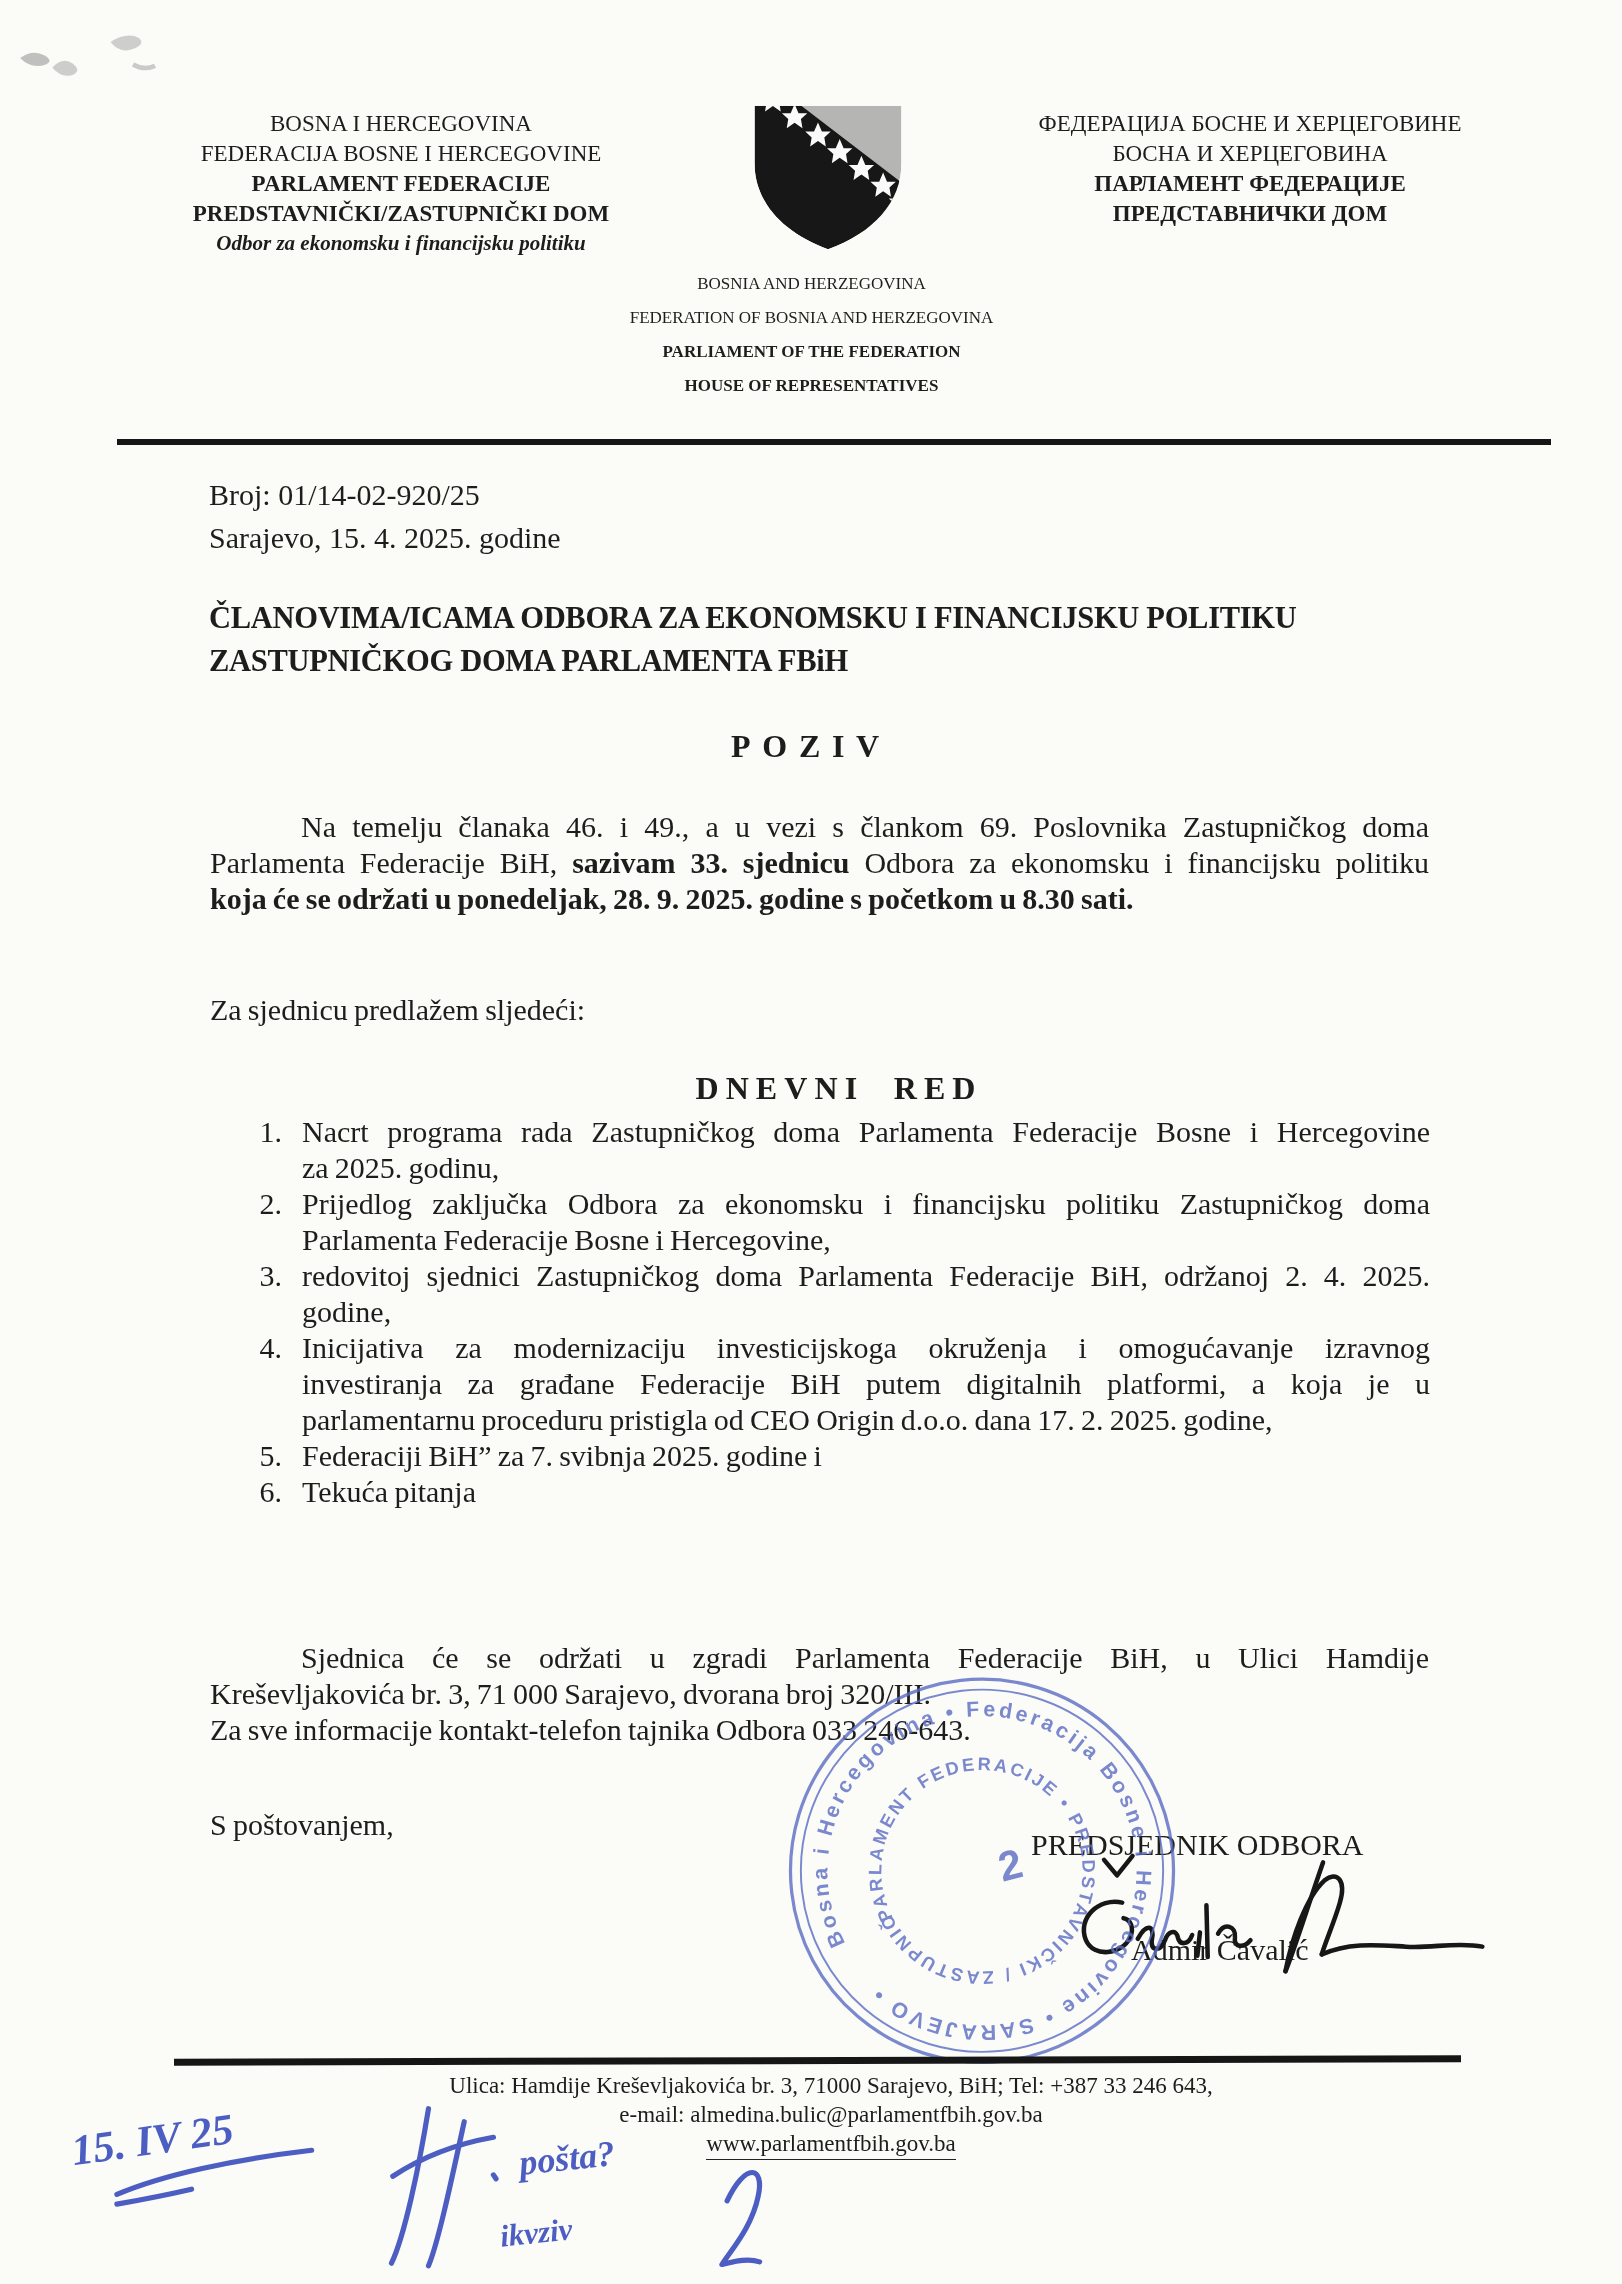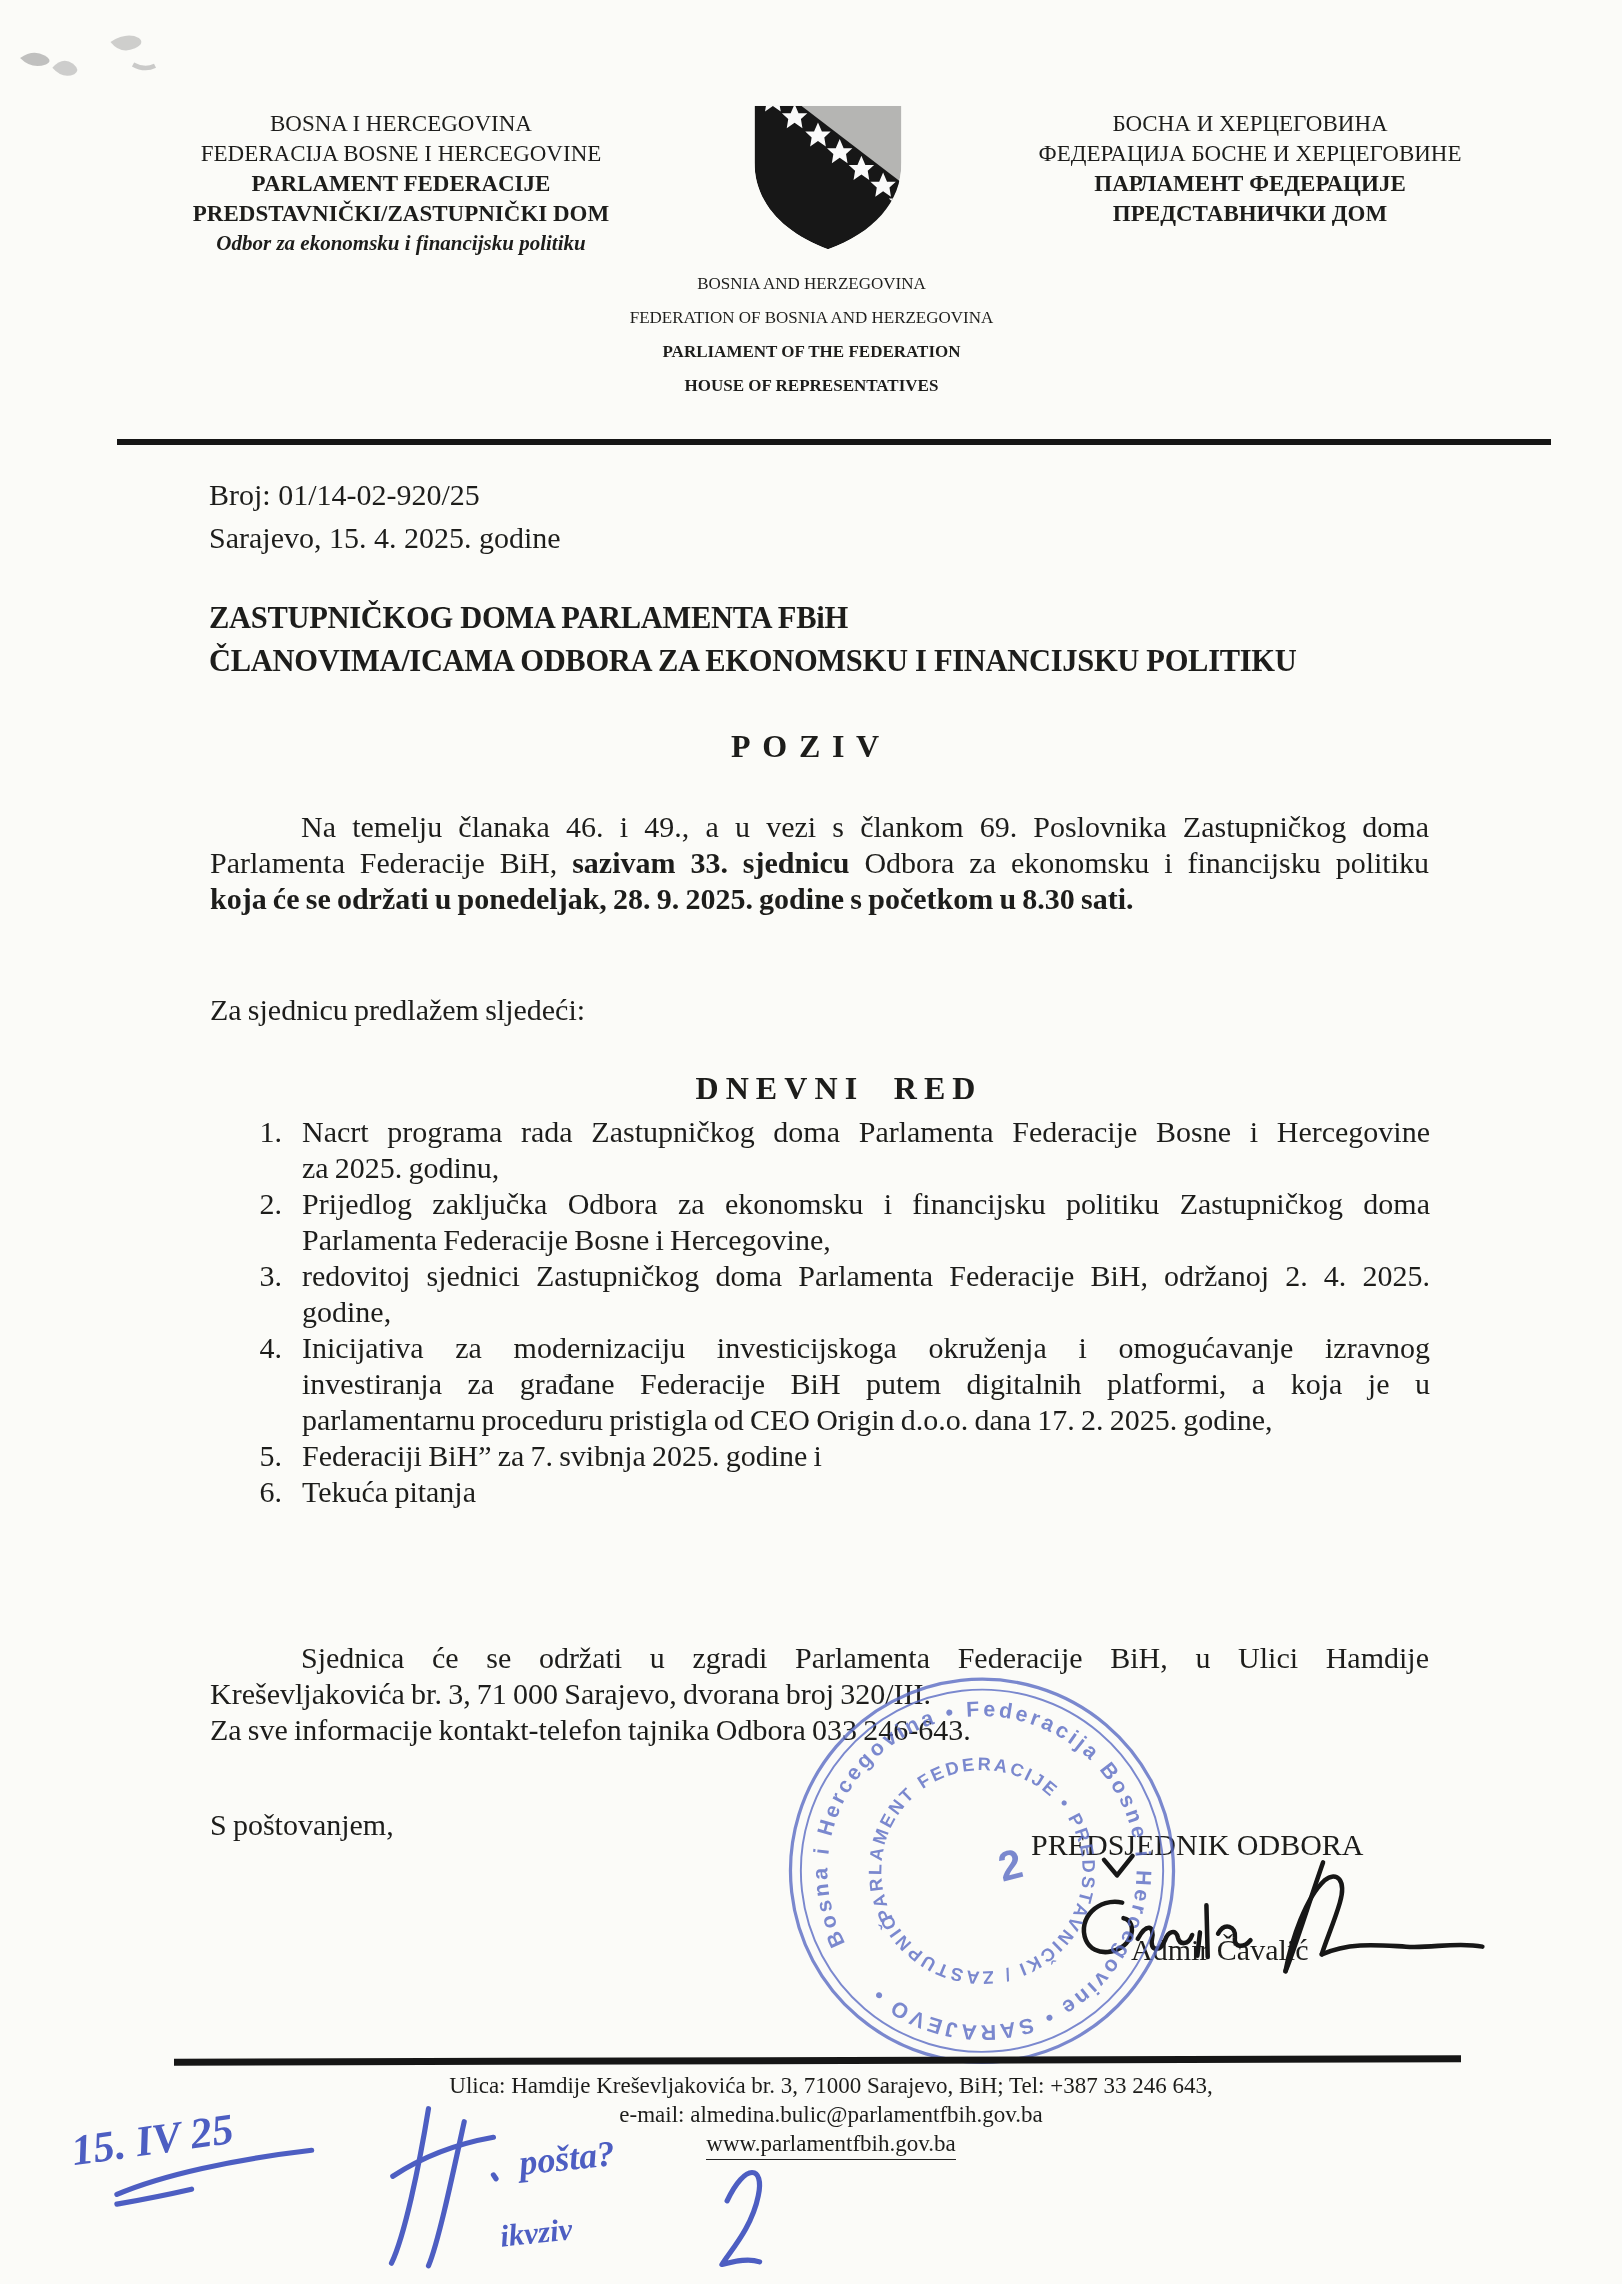--- a/index.html
+++ b/index.html
@@ -66,43 +66,43 @@
       <use href="#star" transform="translate(30,11)"></use>
       <use href="#star" transform="translate(44,22)"></use>
       <use href="#star" transform="translate(57,32)"></use>
       <use href="#star" transform="translate(70,42)"></use>
       <use href="#star" transform="translate(83,52)"></use>
       <use href="#star" transform="translate(94,62)"></use>
     </g>
   </svg>
 
   <div class="abs lh-block" style="left:1000px;top:109px;width:500px;">
+    <div>ФЕДЕРАЦИЈА БОСНЕ И ХЕРЦЕГОВИНЕ</div>
     <div>БОСНА И ХЕРЦЕГОВИНА</div>
-    <div>ФЕДЕРАЦИЈА БОСНЕ И ХЕРЦЕГОВИНЕ</div>
     <div class="b">ПАРЛАМЕНТ ФЕДЕРАЦИЈЕ</div>
     <div class="b">ПРЕДСТАВНИЧКИ ДОМ</div>
   </div>
 
   <div class="abs lh-en" style="left:487px;top:267px;width:649px;">
     <div>BOSNIA AND HERZEGOVINA</div>
     <div>FEDERATION OF BOSNIA AND HERZEGOVINA</div>
     <div class="b">PARLIAMENT OF THE FEDERATION</div>
     <div class="b">HOUSE OF REPRESENTATIVES</div>
   </div>
 
   <div class="hline" style="left:117px;top:439px;width:1434px;height:5.8px;"></div>
 
   <div class="abs meta" style="left:209px;top:473px;">
     <div>Broj: 01/14-02-920/25</div>
     <div>Sarajevo, 15. 4. 2025. godine</div>
   </div>
 
   <div class="abs recipient" style="left:209px;top:597px;width:1234px;">
+    <div>ČLANOVIMA/ICAMA ODBORA ZA EKONOMSKU I FINANCIJSKU POLITIKU</div>
     <div>ZASTUPNIČKOG DOMA PARLAMENTA FBiH</div>
-    <div>ČLANOVIMA/ICAMA ODBORA ZA EKONOMSKU I FINANCIJSKU POLITIKU</div>
   </div>
 
   <div class="abs title center" style="left:0px;top:728px;width:1622px;">POZIV</div>
 
   <div class="abs doc" style="left:210px;top:809px;width:1219px;">
     <div class="just indent">Na temelju članaka 46. i 49., a u vezi s člankom 69. Poslovnika Zastupničkog doma</div>
     <div class="just"><span>Parlamenta Federacije BiH, </span><span class="b">sazivam 33. sjednicu</span><span> Odbora za ekonomsku i financijsku politiku</span></div>
     <div class="b">koja će se održati u ponedeljak, 28. 9. 2025. godine s početkom u 8.30 sati.</div>
   </div>
 

